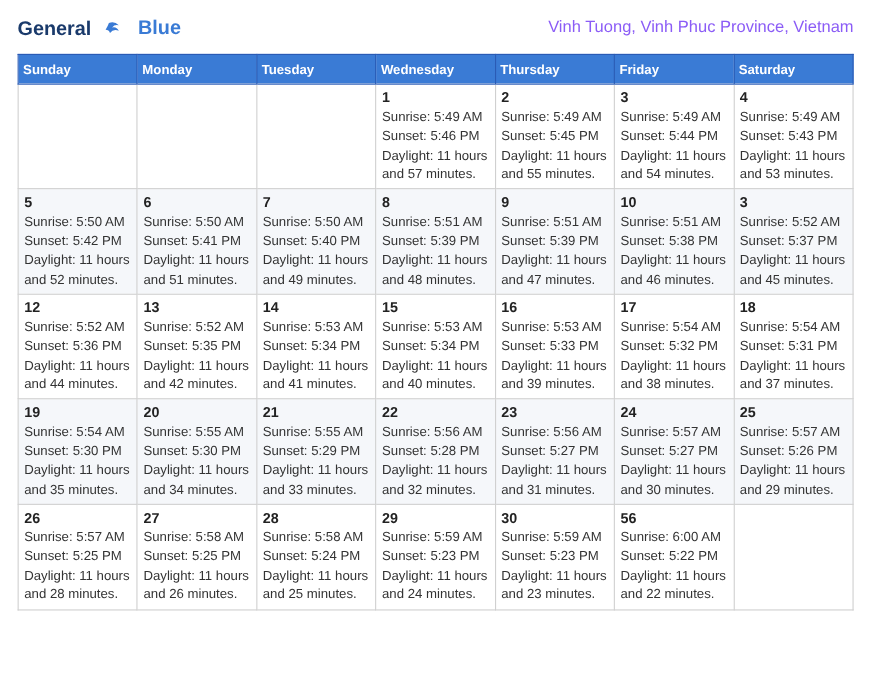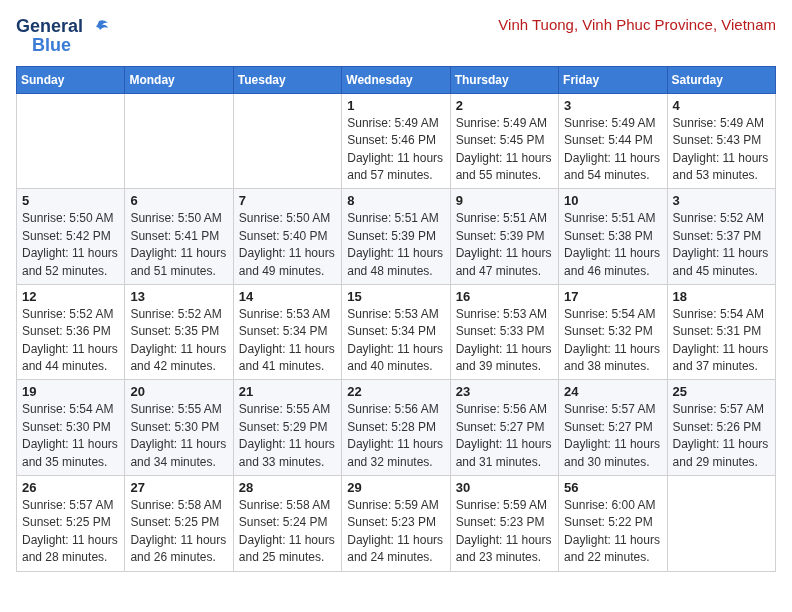--- a/index.html
+++ b/index.html
@@ -11,39 +11,38 @@
       padding: 16px;
     }
     .header {
       display: flex;
       align-items: flex-start;
       justify-content: space-between;
       margin-bottom: 10px;
     }
     .logo {
       display: flex;
-      flex-direction: column;
-      align-items: flex-start;
+      align-items: center;
     }
     .logo-wrapper {
       display: flex;
       align-items: center;
       gap: 4px;
     }
     .title-block {
       text-align: right;
     }
     .month-title {
       font-size: 36px;
       font-weight: bold;
       color: #222;
     }
     .subtitle {
       font-size: 15px;
-      color: #b91c1c;
+      color: #8b5cf6;
     }
     .calendar {
       width: 100%;
       border-collapse: collapse;
       font-size: 11px;
     }
     .calendar th {
       background: #3a7bd5;
       color: #fff;
       padding: 6px 4px;

